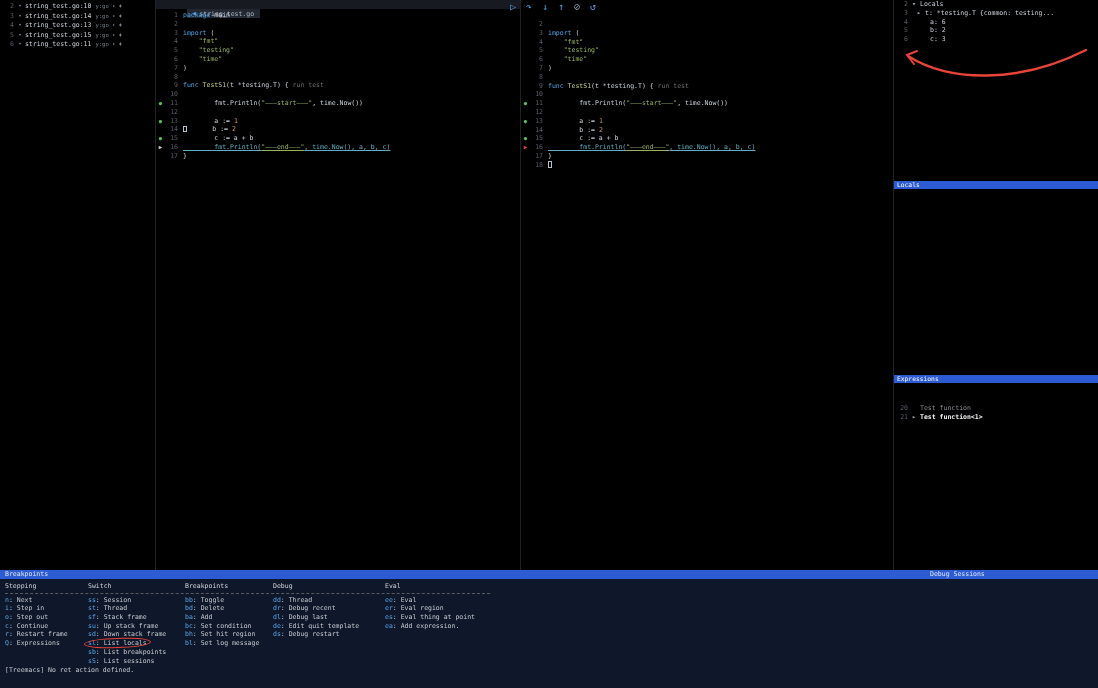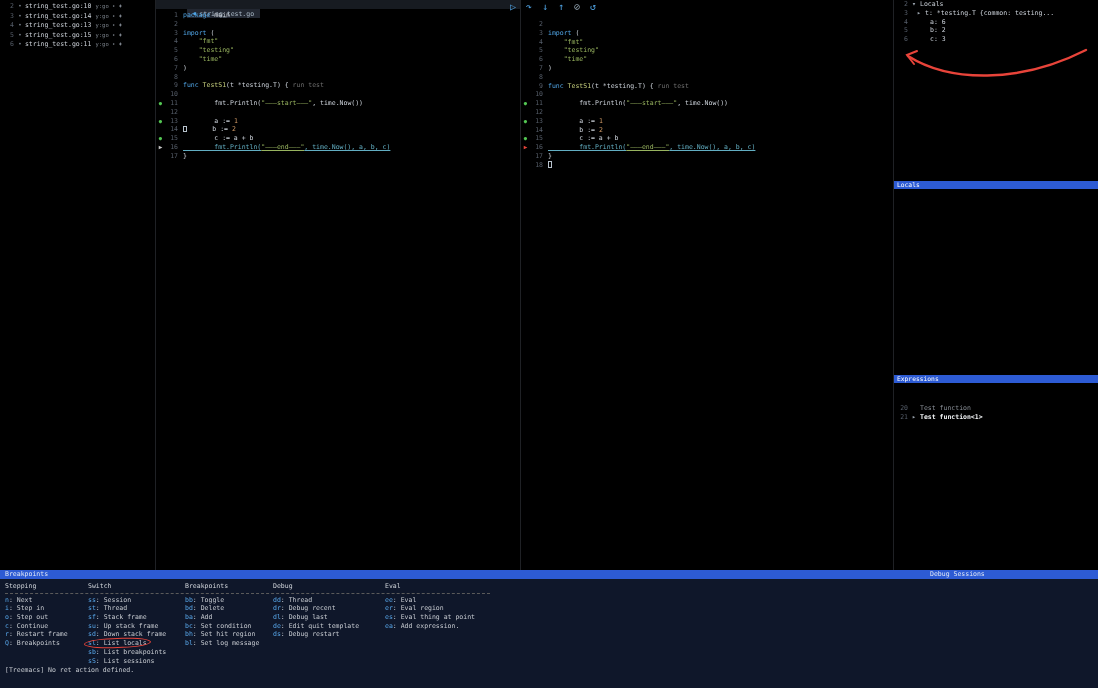--- a/index.html
+++ b/index.html
@@ -197,21 +197,21 @@
         <div class="hcol htitle">Eval</div>
       </div>
     <div class="hsep"></div>
     <div id="hydra-cols">
         <div class="hcol">
           <div class="hitem"><span><span class="hkey">n</span><span class="hdesc">: Next</span></span></div>
           <div class="hitem"><span><span class="hkey">i</span><span class="hdesc">: Step in</span></span></div>
           <div class="hitem"><span><span class="hkey">o</span><span class="hdesc">: Step out</span></span></div>
           <div class="hitem"><span><span class="hkey">c</span><span class="hdesc">: Continue</span></span></div>
           <div class="hitem"><span><span class="hkey">r</span><span class="hdesc">: Restart frame</span></span></div>
-          <div class="hitem"><span><span class="hkey">Q</span><span class="hdesc">: Breakpoints</span></span></div>
+          <div class="hitem"><span><span class="hkey">Q</span><span class="hdesc">: Expressions</span></span></div>
         </div>
         <div class="hcol">
           <div class="hitem"><span><span class="hkey">ss</span><span class="hdesc">: Session</span></span></div>
           <div class="hitem"><span><span class="hkey">st</span><span class="hdesc">: Thread</span></span></div>
           <div class="hitem"><span><span class="hkey">sf</span><span class="hdesc">: Stack frame</span></span></div>
           <div class="hitem"><span><span class="hkey">su</span><span class="hdesc">: Up stack frame</span></span></div>
           <div class="hitem"><span><span class="hkey">sd</span><span class="hdesc">: Down stack frame</span></span></div>
           <div class="hitem"><span class="circ"><span class="hkey">sl</span><span class="hdesc">: List locals</span></span></div>
           <div class="hitem"><span><span class="hkey">sb</span><span class="hdesc">: List breakpoints</span></span></div>
           <div class="hitem"><span><span class="hkey">sS</span><span class="hdesc">: List sessions</span></span></div>

